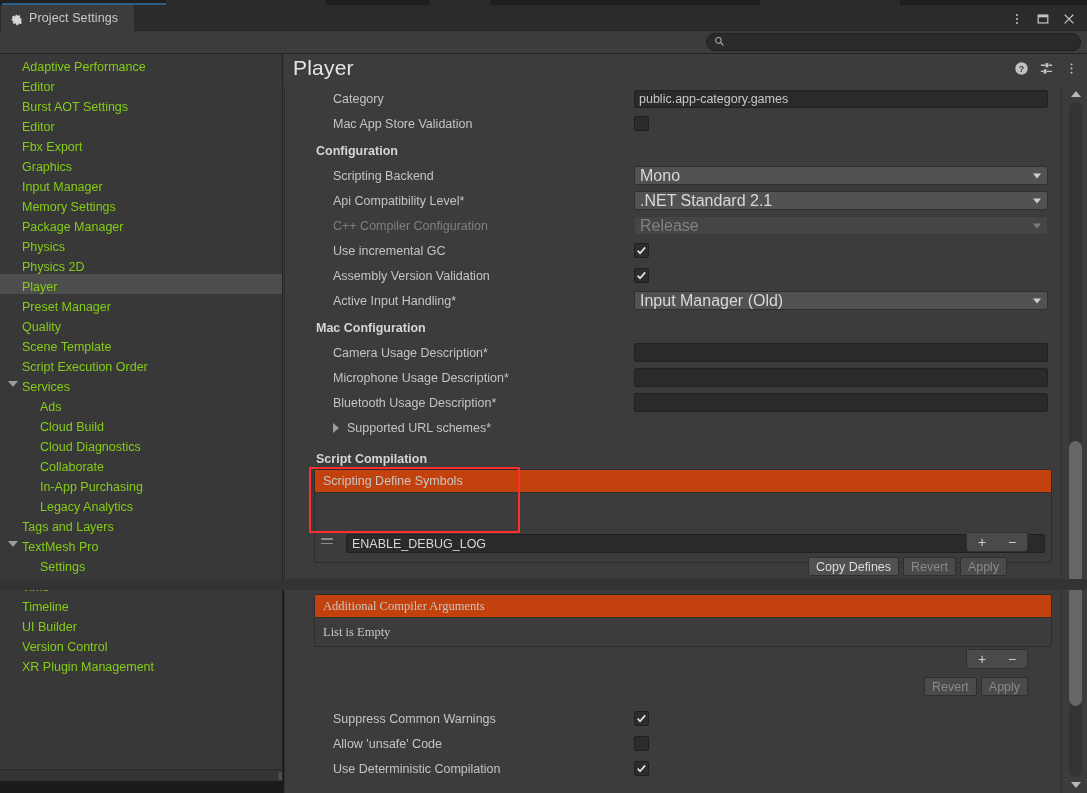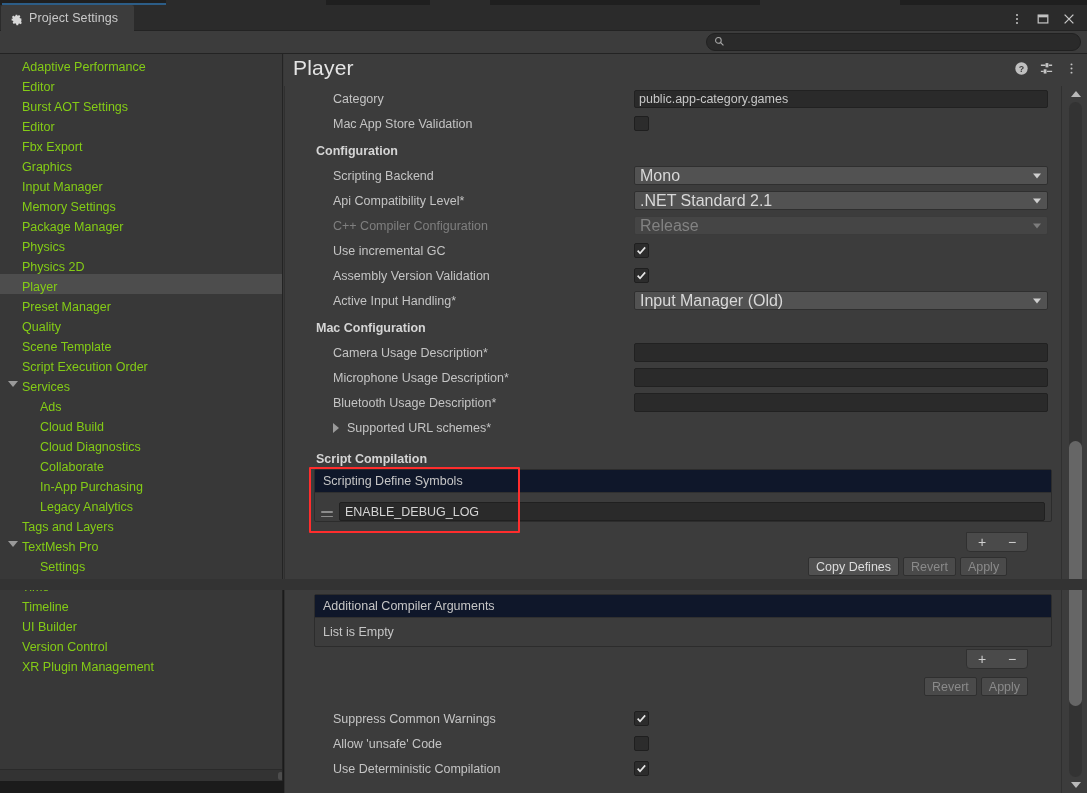--- a/index.html
+++ b/index.html
@@ -171,26 +171,26 @@
     border-left: 6px solid #9a9a9a;
   }
   .foldout-label { position: absolute; left: 62px; font-size: 12.5px; color: #c4c4c4; }
 
   
   .listbox {
     position: absolute; left: 29px; width: 738px;
     background: #3c3c3c; border: 1px solid #2c2c2c; border-radius: 2px;
   }
   .list-header {
-    height: 23px; background: #0f172a; border-bottom: 1px solid #303030;
+    height: 23px; background: #c2410c; border-bottom: 1px solid #303030;
     display: flex; align-items: center; padding-left: 8px;
     font-size: 12.5px; color: #c6c6c6;
   }
   .list-row {
-    height: 28px; display: flex; align-items: flex-end; padding: 0 6px 0 6px; gap: 6px;
+    height: 28px; display: flex; align-items: flex-start; padding: 0 6px 0 6px; gap: 13px; margin-top: 41px;
   }
   .drag-grip {
     width: 12px; height: 14px; display: flex; flex-direction: column;
     justify-content: center; gap: 3px; flex: 0 0 auto;
   }
   .drag-grip i { display: block; height: 1.5px; background: #8c8c8c; border-radius: 1px; }
   .list-input {
     flex: 1; height: 19px; background: #2a2a2a; border: 1px solid #202020; border-radius: 2px;
     color: #d6d6d6; font-size: 12.5px; font-family: "Liberation Sans", sans-serif;
     padding: 0 5px; outline: none;
@@ -546,21 +546,21 @@
         <span class="pm-btn">+</span>
         <span class="pm-btn">−</span>
       </div>
 
       <div class="btn-row" style="top:471px;left:523px;">
         <span class="btn">Copy Defines</span>
         <span class="btn disabled">Revert</span>
         <span class="btn disabled">Apply</span>
       </div>
 
-      <div class="listbox" style="top:508px;">
+      <div class="listbox" style="top:508px;font-family:Liberation Serif, serif;">
         <div class="list-header">Additional Compiler Arguments</div>
         <div class="list-empty">List is Empty</div>
       </div>
 
       <div class="pm-group" style="top:563px;left:681px;">
         <span class="pm-btn">+</span>
         <span class="pm-btn">−</span>
       </div>
 
       <div class="btn-row" style="top:591px;left:639px;">

